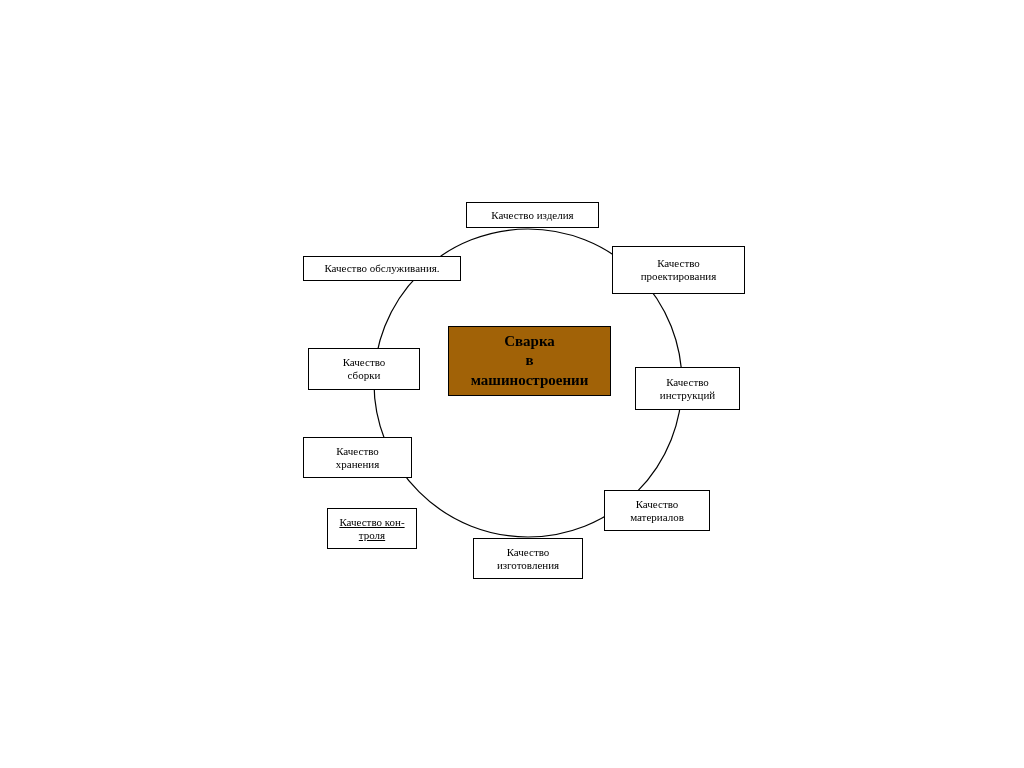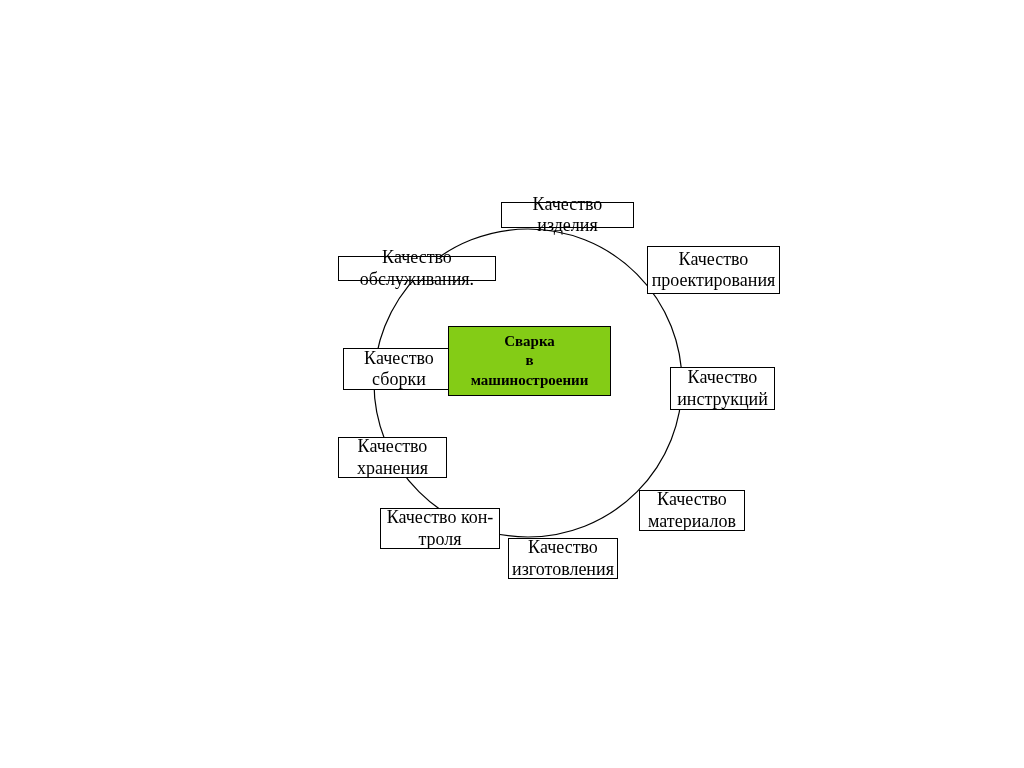--- a/index.html
+++ b/index.html
@@ -30,33 +30,32 @@
   .node-box {
     position: absolute;
     box-sizing: border-box;
     border: 1px solid #000000;
     background: #ffffff;
     display: flex;
     align-items: center;
     justify-content: center;
     text-align: center;
     line-height: 1.18;
-    font-size: 18px;
+    font-size: 11px;
     font-family: "Liberation Serif", "DejaVu Serif", serif;
     color: #000000;
     z-index: 5;
     white-space: pre-line;
     padding: 1px 3px;
-    margin-left: 35px;
   }
   .center-box {
     position: absolute;
     box-sizing: border-box;
     border: 1px solid #000000;
-    background: #84cc16;
+    background: #a16207;
     display: flex;
     align-items: center;
     justify-content: center;
     text-align: center;
     font-size: 15px;
     font-weight: bold;
     font-family: "Liberation Serif", "DejaVu Serif", serif;
     line-height: 1.28;
     color: #000000;
     z-index: 6;
@@ -83,21 +82,21 @@
 
   <div class="node-box" style="left: 635px; top: 367px; width: 105px; height: 43px;">Качество
 инструкций</div>
 
   <div class="node-box" style="left: 604px; top: 490px; width: 106px; height: 41px;">Качество
 материалов</div>
 
   <div class="node-box" style="left: 473px; top: 538px; width: 110px; height: 41px;">Качество
 изготовления</div>
 
-  <div class="node-box" style="left: 345px; top: 508px; width: 120px; height: 41px;">Качество кон-
+  <div class="node-box" style="left: 327px; top: 508px; width: 90px; height: 41px; text-decoration: underline;">Качество кон-
 троля</div>
 
   <div class="node-box" style="left: 303px; top: 437px; width: 109px; height: 41px;">Качество
 хранения</div>
 
   <div class="node-box" style="left: 308px; top: 348px; width: 112px; height: 42px;">Качество
 сборки</div>
 
   <div class="node-box" style="left: 303px; top: 256px; width: 158px; height: 25px;">Качество обслуживания.</div>
 

